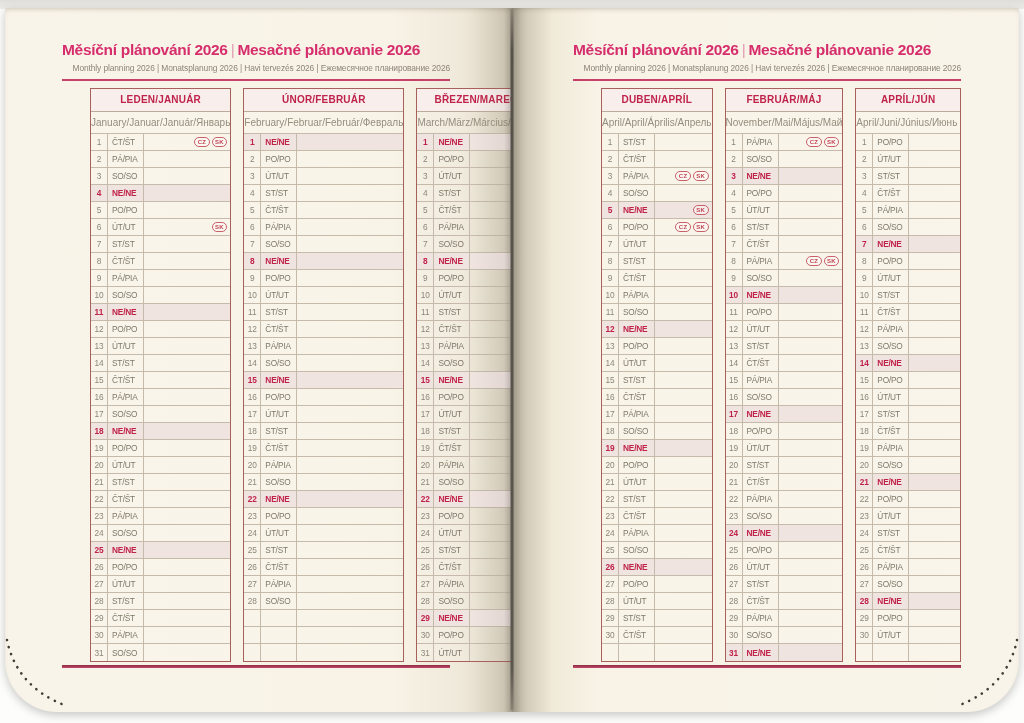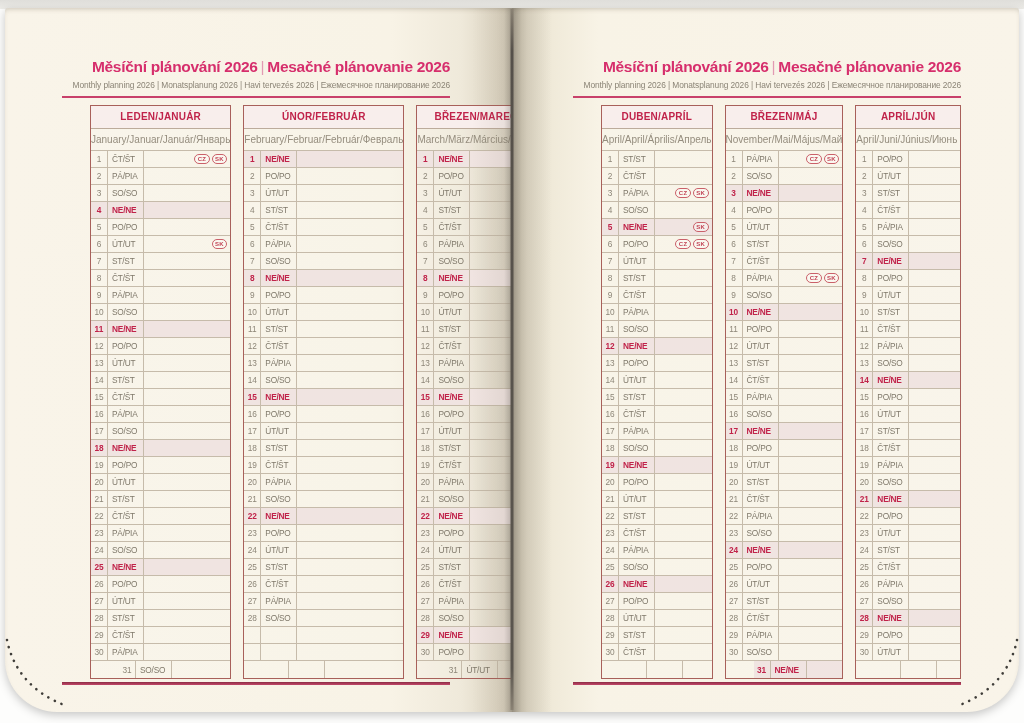--- a/index.html
+++ b/index.html
@@ -8,30 +8,30 @@
   .book{position:absolute;left:5px;right:5px;top:8px;bottom:11px;display:flex;filter:drop-shadow(0 3px 5px rgba(0,0,0,.22));}
   .page{position:relative;width:50%;height:100%;box-shadow:inset 0 3px 5px -2px rgba(90,80,60,.28);}
   .page-left{background:linear-gradient(to right,#f9f4e9 0%,#f8f3e6 76%,#efe9da 90%,#ded6c4 97%,#cfc7b5 100%);border-radius:3px 0 0 52px;}
   .page-right{background:linear-gradient(to right,#bdb5a3 0%,#ded7c5 3%,#f0ead9 8%,#f8f3e6 17%,#f9f4e9 100%);border-radius:0 3px 52px 0;}
   .spine-line{position:absolute;left:50%;top:1px;bottom:2px;width:3px;transform:translateX(-50%);z-index:6;
     background:linear-gradient(to bottom,#8a8274,#55504a 6%,#5a554e 94%,#8a8274);}
   .spine-shade{position:absolute;left:50%;top:0;bottom:0;width:80px;transform:translateX(-50%);z-index:5;pointer-events:none;
     background:linear-gradient(to right,rgba(110,100,80,0) 0%,rgba(110,100,80,.10) 40%,rgba(70,64,54,.30) 49%,rgba(70,64,54,.28) 51%,rgba(110,100,80,.12) 62%,rgba(110,100,80,0) 100%);}
   .content{position:absolute;top:0;left:57px;width:388px;}
   .page-right .content{left:61px;}
-  .p-title{margin-top:50px;text-align:right;color:#d62e6c;font-size:15.5px;font-weight:bold;letter-spacing:-0.3px;white-space:nowrap;}
+  .p-title{margin-top:33px;text-align:left;color:#d62e6c;font-size:15.5px;font-weight:bold;letter-spacing:-0.3px;white-space:nowrap;}
   .p-title .sep{color:#e29ab3;font-weight:normal;padding:0 3px;}
   .p-sub{margin-top:4px;text-align:right;color:#8b8476;font-size:8.4px;letter-spacing:-0.1px;white-space:nowrap;}
   .rule{height:2px;background:#c8416b;margin-top:6px;}
   .months{display:flex;gap:12px;margin-top:7px;padding-left:28px;}
   .month{flex:1;border:1px solid #a8605a;box-sizing:border-box;background:rgba(255,255,255,.10);}
   .m-head{height:22px;line-height:22px;text-align:center;font-size:10px;font-weight:bold;color:#c0234a;background:#f8eeec;border-bottom:1px solid #bcab9b;letter-spacing:.2px;white-space:nowrap;overflow:hidden;}
   .m-sub{height:21px;line-height:21px;text-align:left;font-size:10px;color:#958d7e;border-bottom:1px solid #c6bbaa;white-space:nowrap;overflow:hidden;}
   .d-row{display:flex;height:17px;border-bottom:1px solid #c6bbaa;box-sizing:border-box;}
-  .d-row:last-child{border-bottom:none;margin-left:28px;}
+  .d-row:last-child{border-bottom:none;}
   .d-num{width:17px;border-right:1px solid #c6bbaa;font-size:8.3px;color:#8d8678;display:flex;align-items:center;justify-content:center;box-sizing:border-box;}
   .d-dow{width:36px;border-right:1px solid #c6bbaa;font-size:8.3px;color:#7f786a;display:flex;align-items:center;padding-left:4px;box-sizing:border-box;letter-spacing:-0.2px;white-space:nowrap;}
   .d-notes{flex:1;display:flex;align-items:center;justify-content:flex-end;padding-right:3px;gap:2px;}
   .d-row.sunday{background:#f0e4e1;}
   .d-row.sunday .d-num,.d-row.sunday .d-dow{color:#c0234a;font-weight:bold;}
   .badge{font-size:6px;font-weight:bold;color:#c24455;border:1px solid #ca6069;border-radius:6px;padding:0 2.5px;height:8px;line-height:8px;letter-spacing:.2px;background:rgba(255,255,255,.35);}
   .bottom-rule{height:3px;background:linear-gradient(to bottom,#8d2c44,#c2486a);margin-top:3px;}
   .stitch{position:absolute;bottom:0;z-index:4;pointer-events:none;}
   .stitch-left{left:-2px;}
   .stitch-right{right:-2px;}
@@ -713,21 +713,21 @@
               <div class="d-dow">ČT/ŠT</div>
               <div class="d-notes"></div>
             </div>
             <div class="d-row">
               <div class="d-num"></div>
               <div class="d-dow"></div>
               <div class="d-notes"></div>
             </div>
           </div>
           <div class="month">
-            <div class="m-head">BŘEZEN/MÁJ</div>
+            <div class="m-head">FEBRUÁR/MÁJ</div>
             <div class="m-sub">November/Mai/Május/Май</div>
             <div class="d-row">
               <div class="d-num">1</div>
               <div class="d-dow">PÁ/PIA</div>
               <div class="d-notes">
                 <span class="badge">CZ</span>
                 <span class="badge">SK</span>
               </div>
             </div>
             <div class="d-row">

